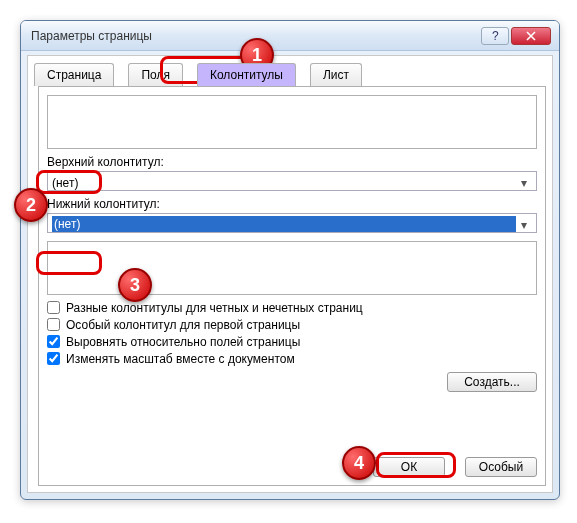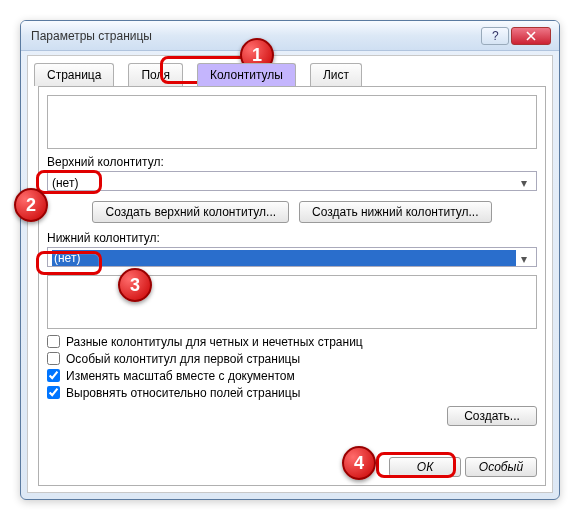--- a/index.html
+++ b/index.html
@@ -61,21 +61,21 @@
 }
 
 .checks { margin-top: 6px; }
 .check { display: flex; align-items: flex-start; gap: 6px; margin: 3px 0; }
 .check input { width: 13px; height: 13px; }
 .check label { cursor: pointer; }
 
 .props-row { display: flex; justify-content: flex-end; margin-top: 6px; }
 .btn-small { min-width: 90px; padding: 2px 10px; }
 
-.footer { display: flex; justify-content: flex-end; gap: 4px; position: absolute; right: 8px; bottom: 8px; font-style: italic; }
+.footer { display: flex; justify-content: flex-end; gap: 20px; position: absolute; right: 8px; bottom: 8px; }
 .footer .btn { min-width: 72px; }
 
 
 .hl {
   position: absolute; border: 3px solid #e00000; border-radius: 8px; pointer-events: none;
   box-shadow: 0 0 1px #fff inset;
 }
 .callout {
   position: absolute; width: 34px; height: 34px; border-radius: 50%;
   background: radial-gradient(circle at 30% 30%, #ff6b6b, #c80000);
@@ -114,49 +114,45 @@
     <div class="tabpanel">
 
       <div class="preview-box"></div>
 
       <span class="label">Верхний колонтитул:</span>
       <div class="select">
         <span class="value">(нет)</span>
         <span class="arrow">▾</span>
       </div>
 
-      <div class="btn-row">
-        <div class="btn"><span>Создать верхний колонтитул...</span></div>
-        <div class="btn"><span>Создать нижний колонтитул...</span></div>
-      </div>
 
       <span class="label">Нижний колонтитул:</span>
       <div class="select highlighted">
         <span class="value">(нет)</span>
         <span class="arrow">▾</span>
       </div>
 
       <div class="preview-box" style="margin-top:8px"></div>
 
       <div class="checks">
         <div class="check">
           <input type="checkbox" style="">
           <label>Разные колонтитулы для четных и нечетных страниц</label>
         </div>
         <div class="check">
           <input type="checkbox" style="">
           <label>Особый колонтитул для первой страницы</label>
         </div>
         <div class="check">
           <input type="checkbox" checked="" style="">
-          <label>Изменять масштаб вместе с документом</label>
+          <label>Выровнять относительно полей страницы</label>
         </div>
         <div class="check">
           <input type="checkbox" checked="" style="">
-          <label>Выровнять относительно полей страницы</label>
+          <label>Изменять масштаб вместе с документом</label>
         </div>
       </div>
 
       <div class="props-row">
         <div class="btn btn-small"><span>Создать...</span></div>
       </div>
 
       <div class="footer">
         <div class="btn btn-small"><span>ОК</span></div>
         <div class="btn btn-small"><span>Особый</span></div>

